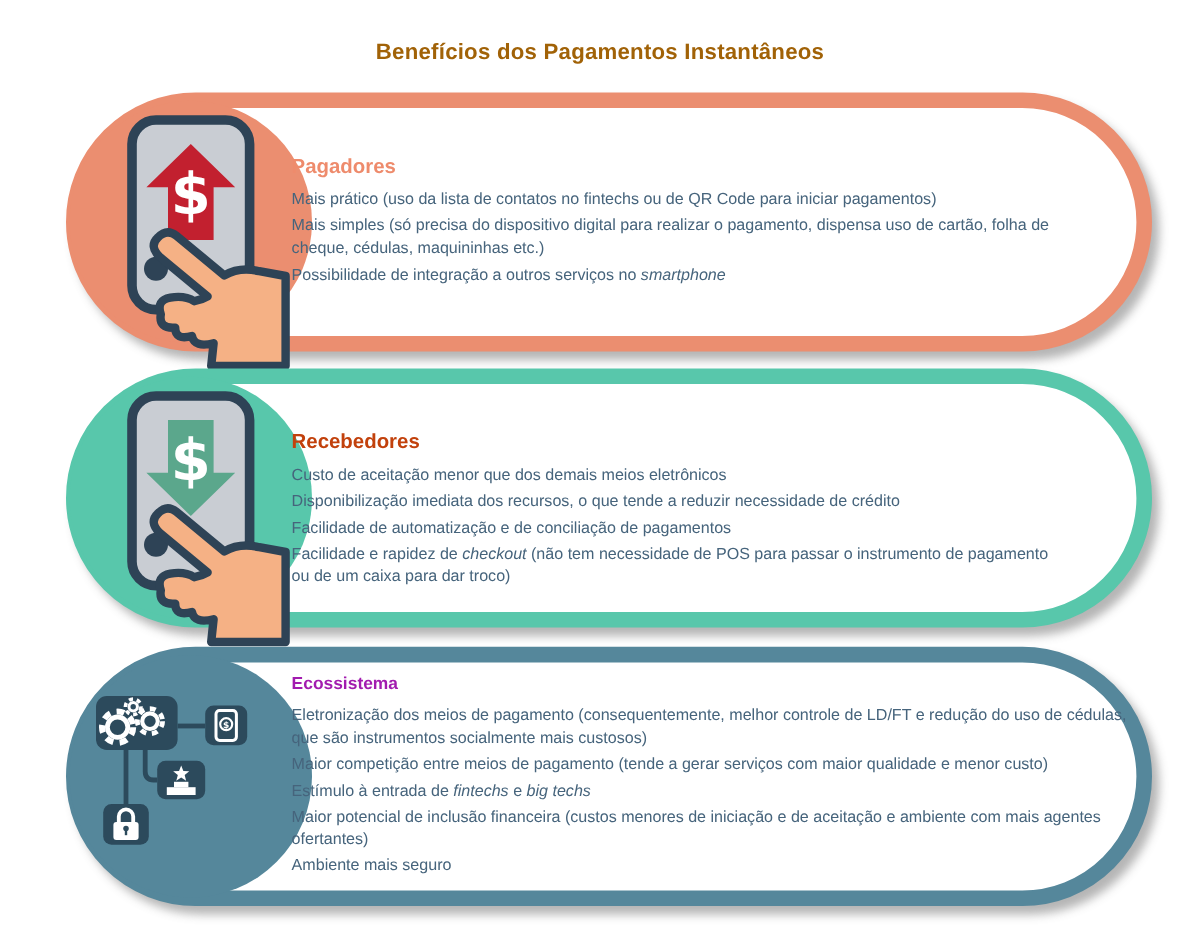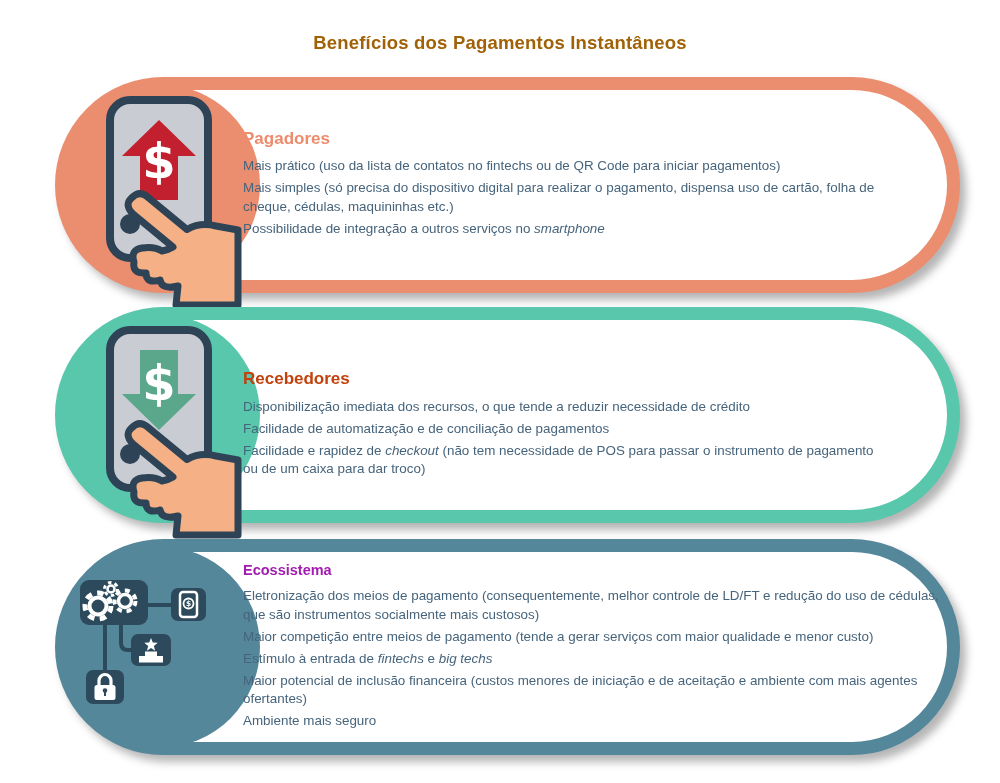--- a/index.html
+++ b/index.html
@@ -74,20 +74,21 @@
       <polygon points="60,30 98,30 98,74 116,74 79,110 42,74 60,74" fill="#5BA78C"></polygon>
       <text x="79" y="80" text-anchor="middle" font-family="DejaVu Sans, sans-serif" font-size="48" font-weight="bold" fill="#ffffff">$</text>
       <circle cx="50" cy="134" r="10" fill="#2E4356"></circle>
       <path d="M53,124 Q44,115 51.5,108 Q59,100 67,106.5 L107,139.5 Q120,132 136,136 L158,140 L158,215 L96,215
                L98,196 Q82,200 80,190 Q66,194 66,183 Q52,184 54,172 Q50,160 62,158 Q74,156 82,161 Q88,160 93,157 Z" fill="#F5B185" stroke="#2E4356" stroke-width="7" stroke-linejoin="round"></path>
     </svg>
   </div>
   <div class="content">
     <h2 class="card-title" style="color: #c2410c; margin-top: 21px;">Recebedores</h2>
     <div class="items">
+        <p class="benefit-item"><span>Custo de aceitação menor que dos demais meios eletrônicos</span></p>
         <p class="benefit-item"><span>Disponibilização imediata dos recursos, o que tende a reduzir necessidade de crédito</span></p>
         <p class="benefit-item"><span>Facilidade de automatização e de conciliação de pagamentos</span></p>
         <p class="benefit-item"><span>Facilidade e rapidez de </span><i>checkout</i><span> (não tem necessidade de POS para passar o instrumento de pagamento ou de um caixa para dar troco)</span></p>
       </div>
   </div>
 </section>
 
 <section class="card card--ecossistema" style="border-color: rgb(85, 135, 155);">
   <div class="circle" style="background: rgb(85, 135, 155);">
     <svg class="icon-eco" width="200" height="200" viewBox="0 0 200 200" xmlns="http://www.w3.org/2000/svg">

